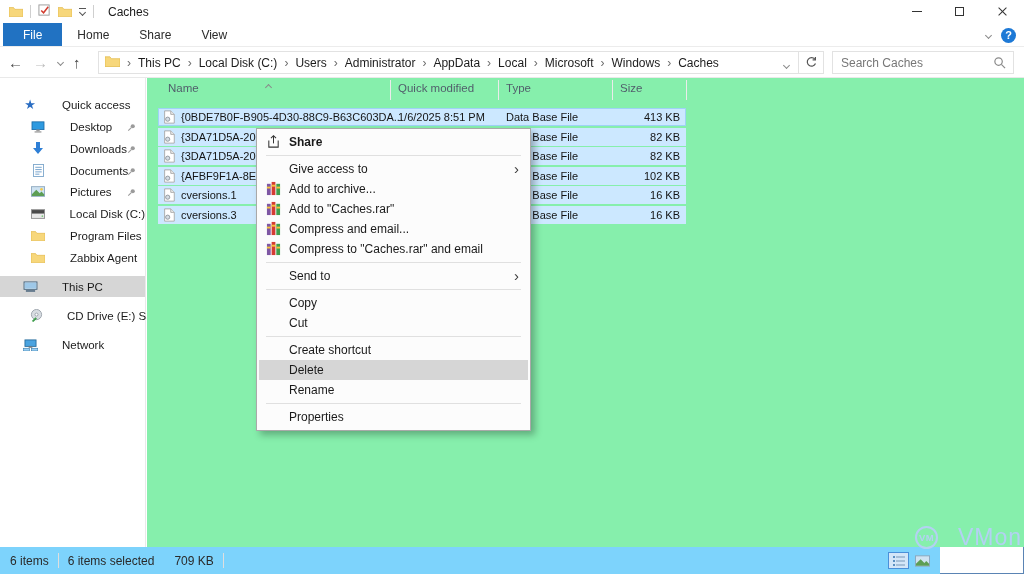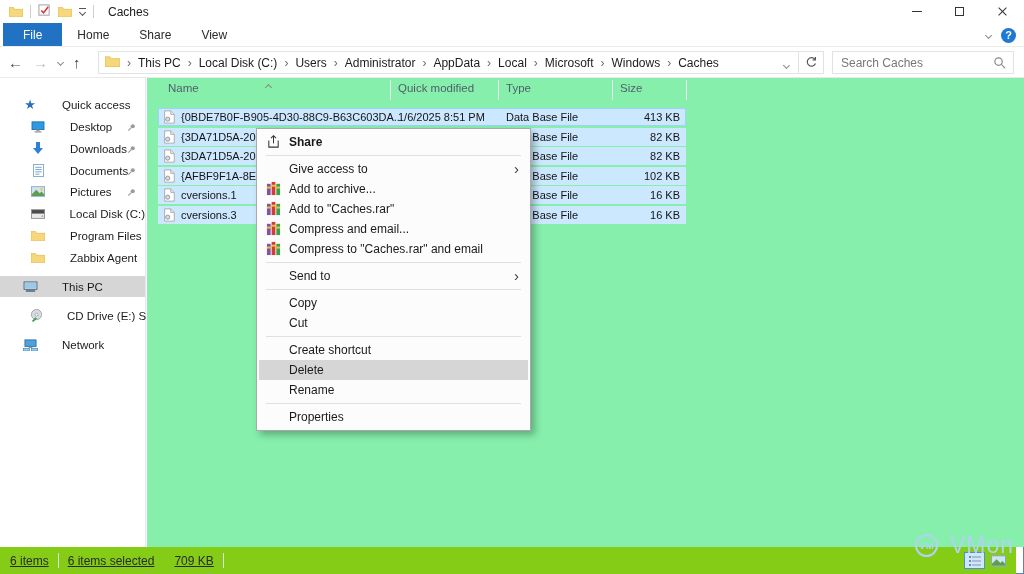--- a/index.html
+++ b/index.html
@@ -90,29 +90,29 @@
   .mi { position:relative; height:20px; line-height:20px; font-size:12px; color:#1a1a1a;
         padding-left:30px; white-space:nowrap; }
   .mi.bold { font-weight:bold; }
   .mi.hl { background:#d6d6d6; }
   .mic { position:absolute; left:7px; top:2px; width:16px; height:16px; }
   .marrow { position:absolute; right:9px; top:0; font-size:15px; color:#3c3c3c; }
   .msep { height:1px; background:#e0e0e0; margin:3px 7px; }
 
   
   .watermark { position:absolute; left:915px; top:524px; display:flex; align-items:center;
-               gap:12px; z-index:6; pointer-events:none;margin-top:8px; }
+               gap:20px; z-index:6; pointer-events:none; }
   .wcircle { width:23px; height:23px; border:2px solid #b3d1f2; border-radius:50%;
              color:#b3d1f2; font-size:9.5px; font-weight:bold; display:flex; align-items:center;
              justify-content:center; letter-spacing:.5px; }
   .wtext { font-size:23px; color:#b3d1f2; letter-spacing:1px; }
 
   
-  .statusbar { position:absolute; left:0; bottom:0; width:1016px; height:27px; background:#84cc16;
-               display:flex; align-items:center; font-size:12px; color:#2a2a2a;text-decoration:underline; }
+  .statusbar { position:absolute; left:0; bottom:0; width:940px; height:27px; background:#7dd3fc;
+               display:flex; align-items:center; font-size:12px; color:#2a2a2a; }
   .st-sep { width:1px; height:15px; background:#dedede; margin:0 9px; }
   .st-items { margin-left:10px; }
   .st-size { margin-left:20px; }
   .viewbtns { position:absolute; right:7px; bottom:5px; display:flex; gap:3px; }
   .vbtn { width:21px; height:17px; display:flex; align-items:center; justify-content:center;
           border:1px solid transparent; }
   .vbtn.sel { border-color:#4a90d9; background:#d3e6f8; }
 </style>
 </head>
 <body>

